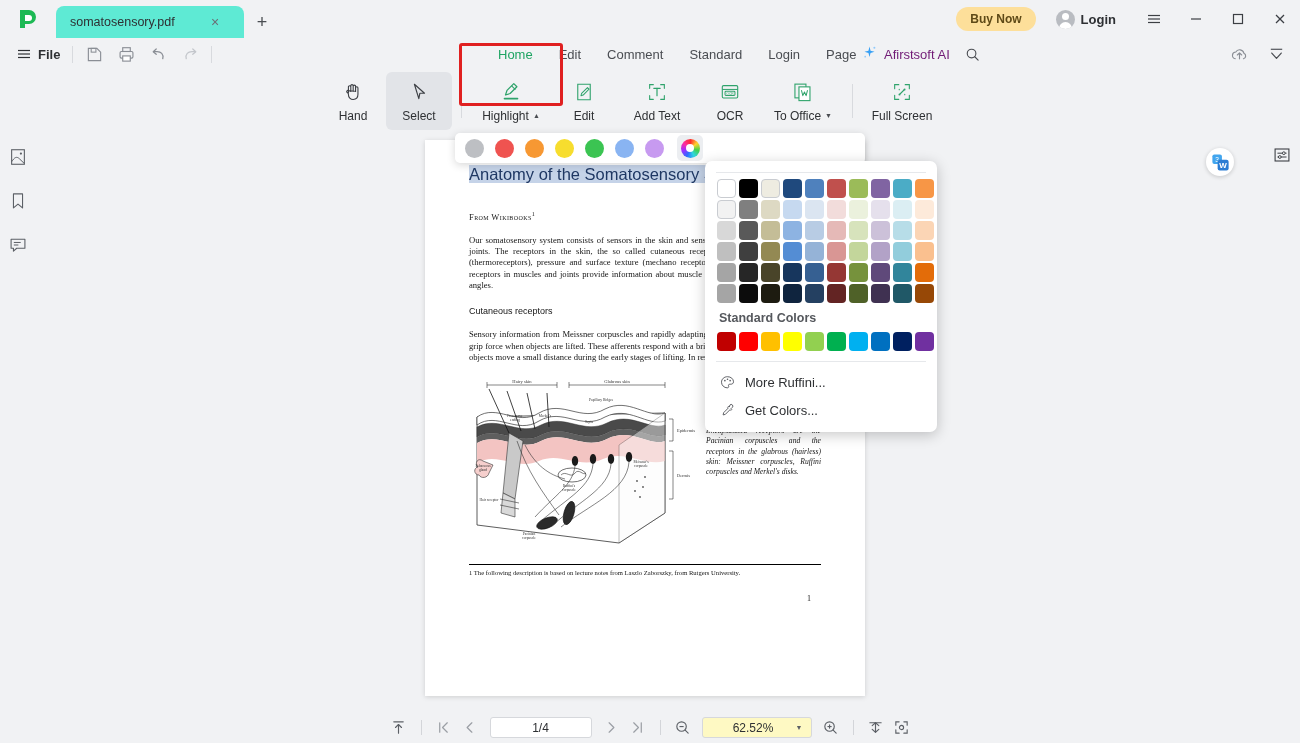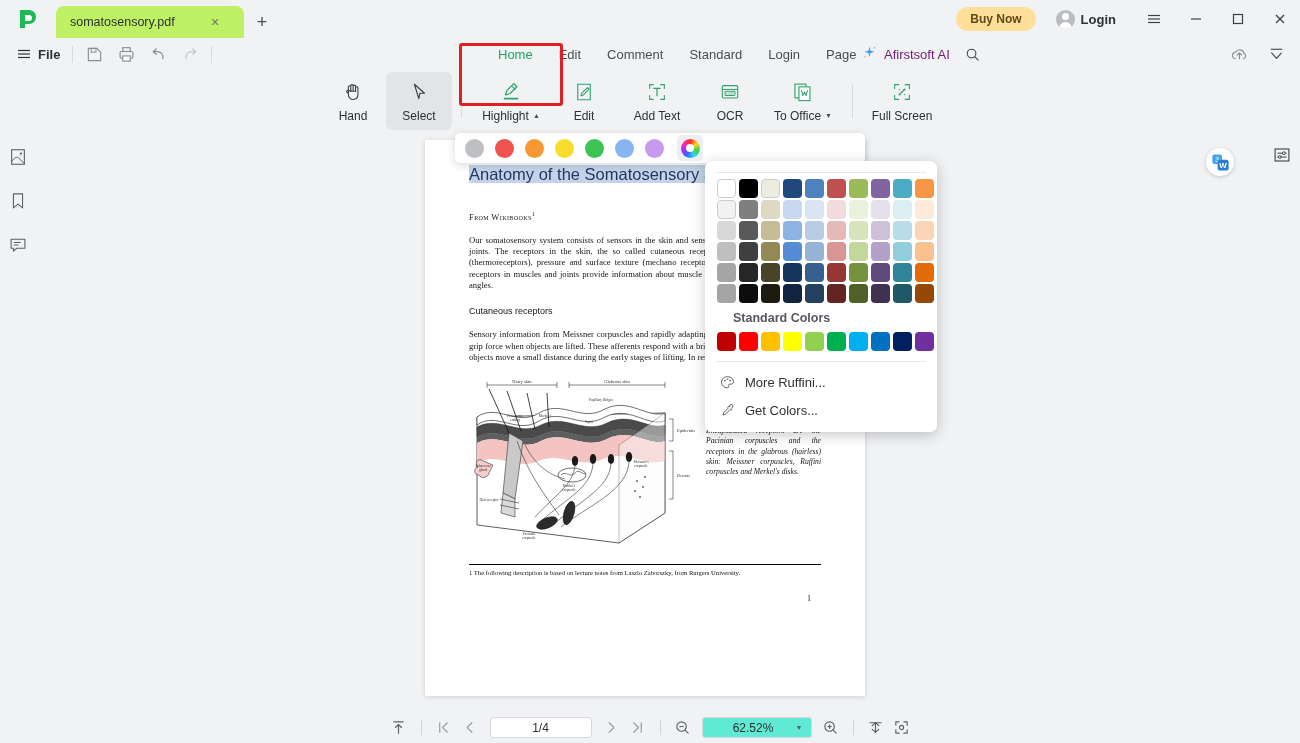--- a/index.html
+++ b/index.html
@@ -13,21 +13,21 @@
   .app { position: relative; width: 1300px; height: 743px; background: #f1f2f4; }
 
   
   .titlebar {
     position: absolute; top: 0; left: 0; width: 1300px; height: 38px;
     background: #f1f2f4; display: flex; align-items: flex-end;
   }
   .logo { width: 56px; height: 38px; display: flex; align-items: center; justify-content: center; }
   .logo svg { display: block; }
   .tab {
-    position: relative; width: 188px; height: 32px; background: #bef264;
+    position: relative; width: 188px; height: 32px; background: #5eead4;
     border-radius: 8px 8px 0 0; display: flex; align-items: center;
     padding: 0 20px 0 14px; gap: 8px;
   }
   .tab-title {
     font-size: 12.5px; color: #2e3033; flex: 1; white-space: nowrap;
     overflow: hidden; text-overflow: ellipsis;
   }
   .tab-close { width: 18px; height: 18px; display:flex; align-items:center; justify-content:center;
     color:#6b6f76; font-size: 14px; line-height: 1; border-radius: 3px; }
   .newtab { width: 36px; height: 32px; display:flex; align-items:center; justify-content:center;
@@ -105,21 +105,21 @@
   .colorpanel {
     position: absolute; left: 705px; top: 161px; width: 232px; height: 271px;
     background: #ffffff; border-radius: 7px; box-shadow: 0 3px 14px rgba(0,0,0,.22);
     padding: 11px 0 0 0;
   }
   .cp-title { font-size: 12.5px; font-weight: 700; color: #55585d; padding: 0 0 7px 14px; }
   .cp-rule { height: 1px; background: #e6e8eb; margin: 0 11px 6px 11px; }
   .cp-grid { display: grid; grid-template-columns: repeat(10, 20px); gap: 2px; padding: 0 0 0 12px; }
   .cp-cell { width: 19px; height: 19px; border-radius: 4px; }
   .cp-cell.outlined { border: 1px solid #c9ccd1; }
-  .cp-sub { font-size: 12.5px; font-weight: 700; color: #55585d; padding: 8px 0 7px 28px; }
+  .cp-sub { font-size: 12.5px; font-weight: 700; color: #55585d; padding: 8px 0 7px 14px; }
   .cp-item { display: flex; align-items: center; gap: 10px; padding: 6px 0 6px 14px; }
   .cp-item-label { font-size: 13px; color: #2e3033; }
   .cp-item-icon { width: 16px; height: 16px; color: #55585d; display:flex; align-items:center; justify-content:center; }
 
   
   .leftrail {
     position: absolute; left: 0; top: 132px; width: 36px; height: 580px;
     background: #f1f2f4; display: flex; flex-direction: column; align-items: center;
     padding-top: 12px; gap: 18px;
   }
@@ -174,21 +174,21 @@
     position: absolute; left: 0; bottom: 0; width: 1300px; height: 31px;
     background: #f1f2f4; display: flex; align-items: center; justify-content: center; gap: 0;
   }
   .sb-icon { width: 26px; height: 26px; display:flex; align-items:center; justify-content:center; color:#5c6066; }
   .sb-sep { width: 1px; height: 15px; background: #d3d5d9; margin: 0 9px; }
   .pagebox {
     width: 102px; height: 21px; background: #fff; border: 1px solid #d6d8dc; border-radius: 3px;
     display:flex; align-items:center; justify-content:center; font-size: 12px; color: #2e3033; margin: 0 7px;
   }
   .zoombox {
-    width: 110px; height: 21px; background: #5eead4; border: 1px solid #d6d8dc; border-radius: 3px;
+    width: 110px; height: 21px; background: #fef9c3; border: 1px solid #d6d8dc; border-radius: 3px;
     display:flex; align-items:center; font-size: 12px; color: #2e3033; margin: 0 6px;
     padding: 0 8px; justify-content: space-between;
   }
   .zoom-caret { font-size: 7px; color: #5c6066; }
 </style>
 </head>
 <body>
 
 <div class="app">
 

